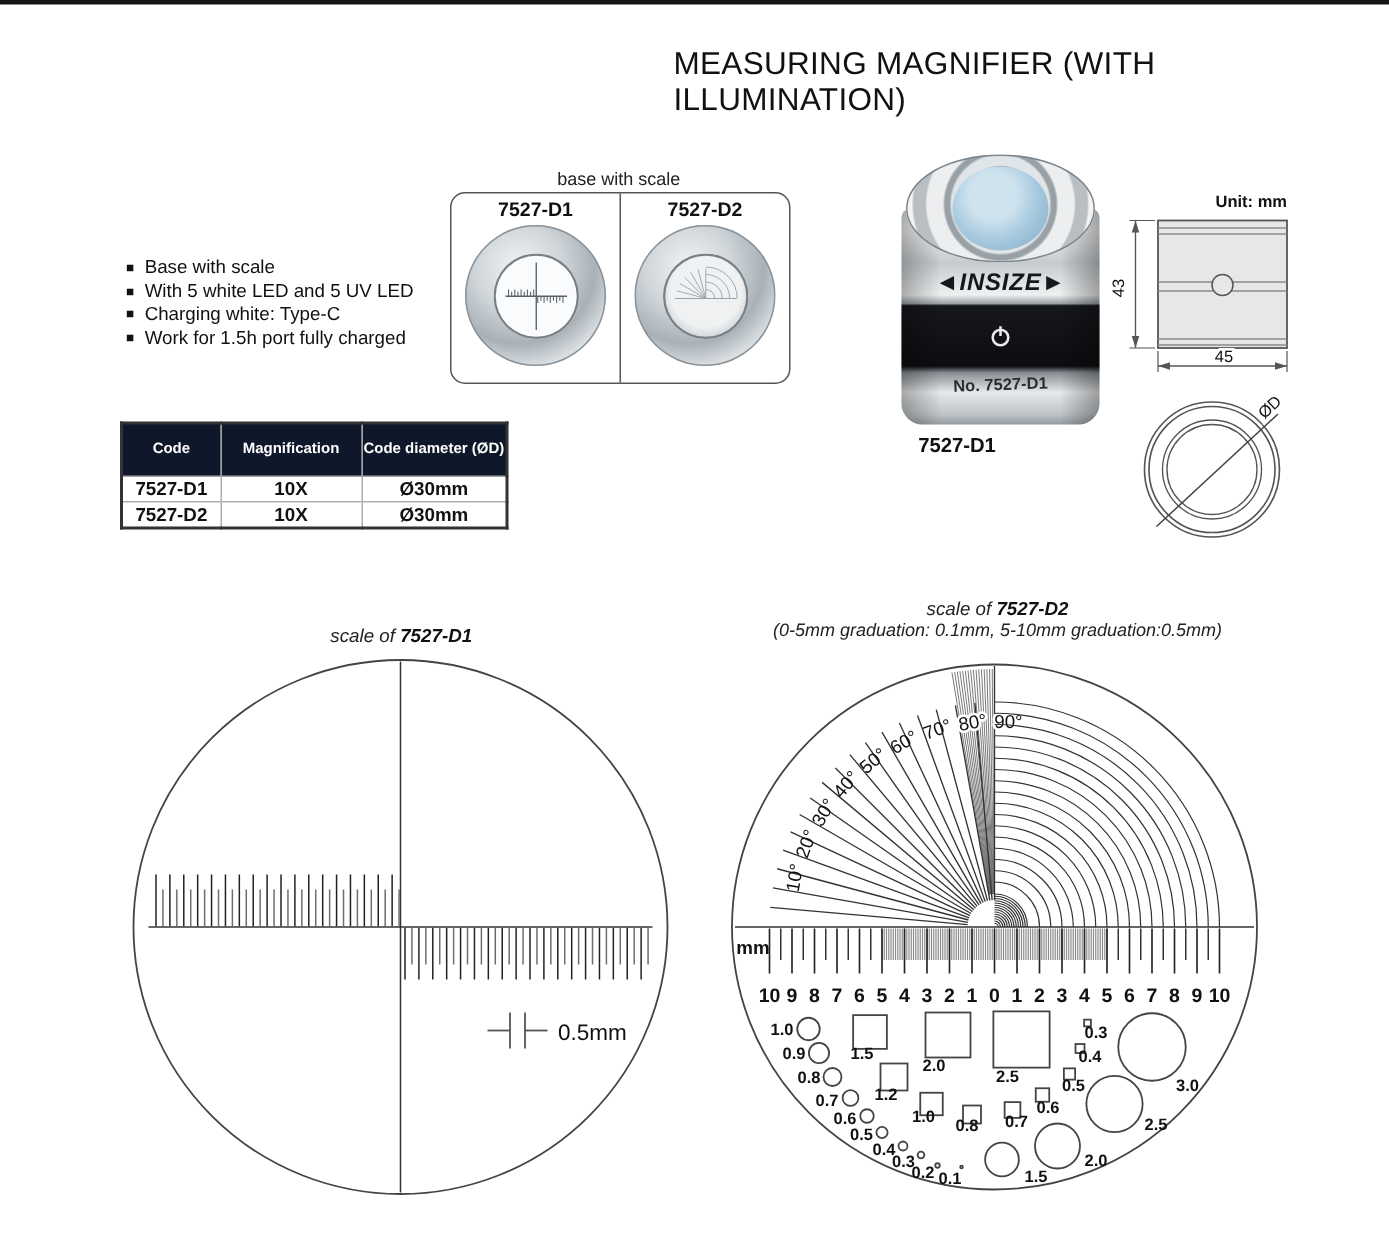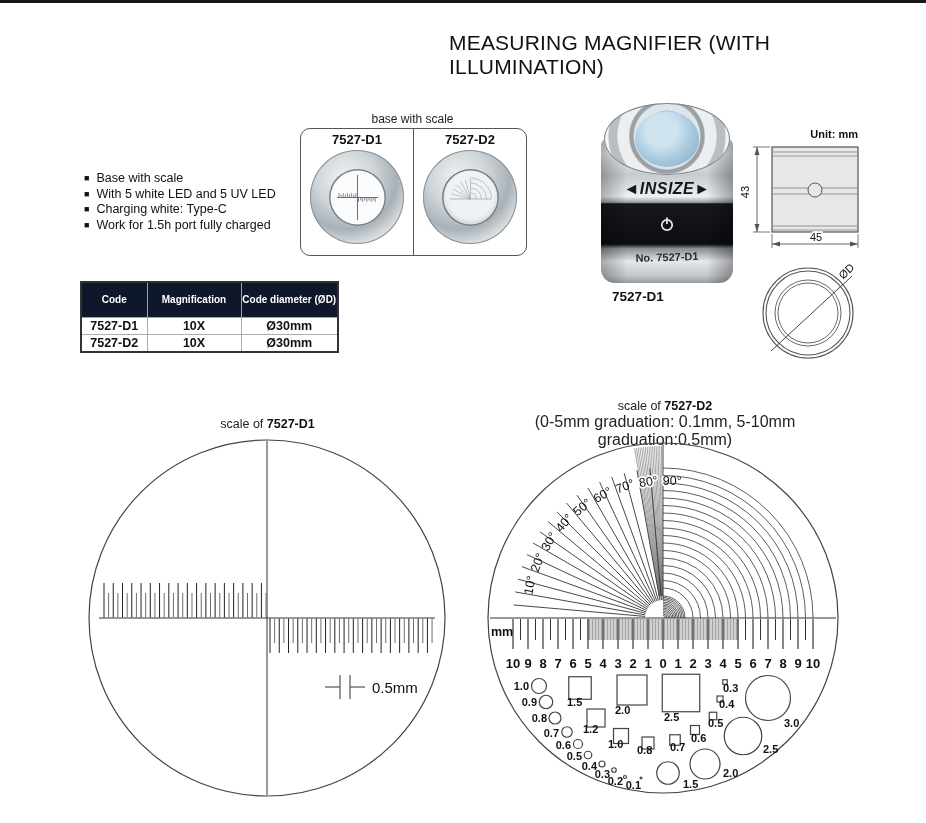--- a/index.html
+++ b/index.html
@@ -35,21 +35,21 @@
   .mag-logo{position:absolute;left:0;top:77px;width:132px;text-align:center;font-size:16px;font-weight:bold;font-style:italic;color:#16171a;z-index:2;letter-spacing:.5px;}
   .mag-power{position:absolute;left:57px;top:112px;width:18px;height:18px;z-index:2;}
   .mag-model{position:absolute;left:0;top:148px;width:132px;text-align:center;font-size:11px;font-weight:bold;color:#2b2d31;transform:rotate(-2deg);z-index:2;}
   .photo-caption{position:absolute;left:570px;top:289px;width:136px;text-align:center;font-size:13.5px;font-weight:bold;}
   
   .spec{position:absolute;left:80px;top:281px;border-collapse:collapse;table-layout:fixed;border:2.5px solid #333;}
   .spec th{background:#0f172a;color:#fff;font-size:10px;font-weight:bold;height:34px;line-height:14px;border:1px solid #9fa4a0;padding:0;}
   .spec td{font-size:12.5px;height:16px;text-align:center;border:1px solid #adadad;padding:0;background:#fff;font-weight:bold;}
   .spec td.code{font-weight:bold;}
   
-  .scale-caption{position:absolute;text-align:center;font-size:12.5px;color:#222;}
+  .scale-caption{position:absolute;text-align:center;font-size:12.5px;color:#222;font-style:italic;}
   .scale-caption b{color:#111;}
   .abs-svg{position:absolute;}
 </style>
 </head>
 <body>
 
 <div class="page">
   <div class="topbar"></div>
 
   <div class="title">MEASURING MAGNIFIER (WITH ILLUMINATION)</div>
@@ -278,21 +278,21 @@
       <line x1="432.04999999999995" y1="618.5" x2="432.04999999999995" y2="643" stroke="#6e6e6e" stroke-width="1"></line>
       <line x1="325" y1="687" x2="340" y2="687" stroke="#555" stroke-width="1.2"></line>
       <line x1="340" y1="675" x2="340" y2="699" stroke="#555" stroke-width="1.2"></line>
       <line x1="350" y1="675" x2="350" y2="699" stroke="#555" stroke-width="1.2"></line>
       <line x1="350" y1="687" x2="365" y2="687" stroke="#555" stroke-width="1.2"></line>
       <text x="372" y="693" font-size="15" text-anchor="start" fill="#111">0.5mm</text>
     </svg>
 
   <div class="scale-caption" style="left:470px;top:399px;width:390px">
     <div><span>scale of </span><b>7527-D2</b></div>
-    <div style="font-size:16px">(0-5mm graduation: 0.1mm, 5-10mm graduation:0.5mm)</div>
+    <div style="font-size:12px">(0-5mm graduation: 0.1mm, 5-10mm graduation:0.5mm)</div>
   </div>
   <svg id="svg-d2" class="abs-svg" style="left:470px;top:430px" width="390" height="376" viewBox="470 430 390 376">
       <circle cx="663" cy="618" r="175" fill="none" stroke="#444" stroke-width="1.2"></circle>
       <line x1="659.3689526710651" y1="596.3017167661809" x2="634.6118117919634" y2="448.3588765355962" stroke="#6a6a6a" stroke-width="0.6"></line>
       <line x1="659.5963715014117" y1="596.2648829530734" x2="636.3898135564915" y2="448.0709030876651" stroke="#6a6a6a" stroke-width="0.6"></line>
       <line x1="659.8241635779785" y1="596.2304326404827" x2="638.1707334278326" y2="447.80156428013726" stroke="#6a6a6a" stroke-width="0.6"></line>
       <line x1="660.0523039207976" y1="596.1983696062736" x2="639.9543761080537" y2="447.55088964904814" stroke="#6a6a6a" stroke-width="0.6"></line>
       <line x1="660.2807675117092" y1="596.1686973665193" x2="641.7405460006352" y2="447.31890668369596" stroke="#6a6a6a" stroke-width="0.6"></line>
       <line x1="660.509529297106" y1="596.1414191751151" x2="643.52904723192" y2="447.10564082362697" stroke="#6a6a6a" stroke-width="0.6"></line>
       <line x1="660.7385641906806" y1="596.1165380234222" x2="645.3196836725934" y2="446.911115455846" stroke="#6a6a6a" stroke-width="0.6"></line>

